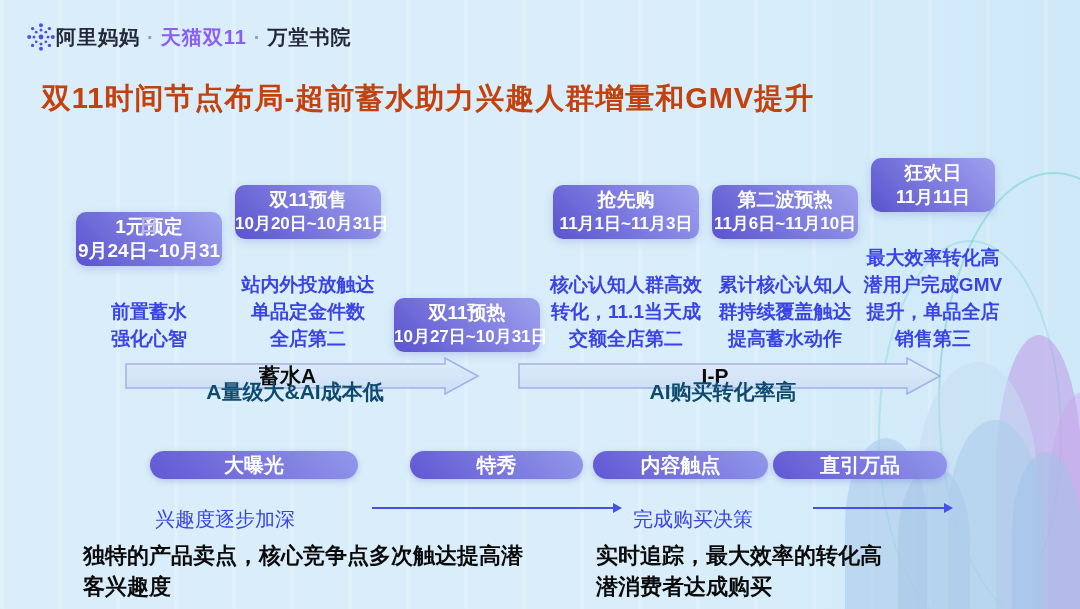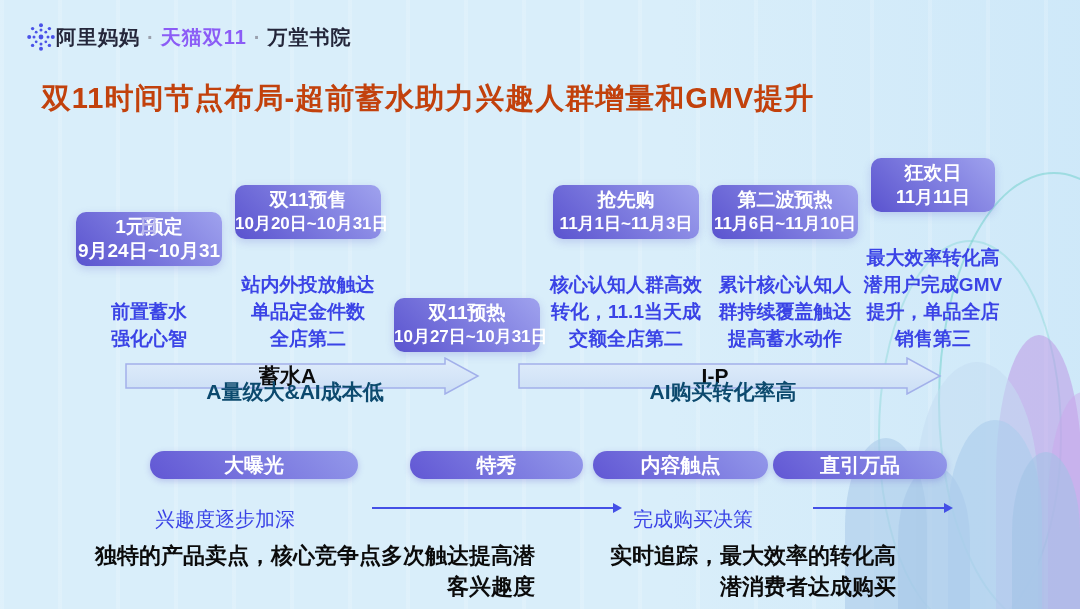--- a/index.html
+++ b/index.html
@@ -88,21 +88,21 @@
   .fl1 { left:155px; }
   .fl2 { left:633px; }
   .thin-arrow { position:absolute; top:507px; height:2px; background:#4450e6; z-index:3; }
   .ta1 { left:372px; width:248px; }
   .ta2 { left:813px; width:138px; }
   .thin-arrow::after { content:''; position:absolute; right:-2px; top:-4px; width:0; height:0;
     border-left:9px solid #4450e6; border-top:5px solid transparent;
     border-bottom:5px solid transparent; }
 
   
-  .footnote { position:absolute; top:540px; text-align:right; font-size:22px;
+  .footnote { position:absolute; top:540px; text-align:left; font-size:22px;
     font-weight:800; color:#0b0b0b; line-height:31px; z-index:3; }
   .fn1 { left:83px;  width:452px; }
   .fn2 { left:596px; width:300px; }
 </style>
 </head>
 <body>
 
 <div id="slide">
 
   <div class="streaks"></div>

